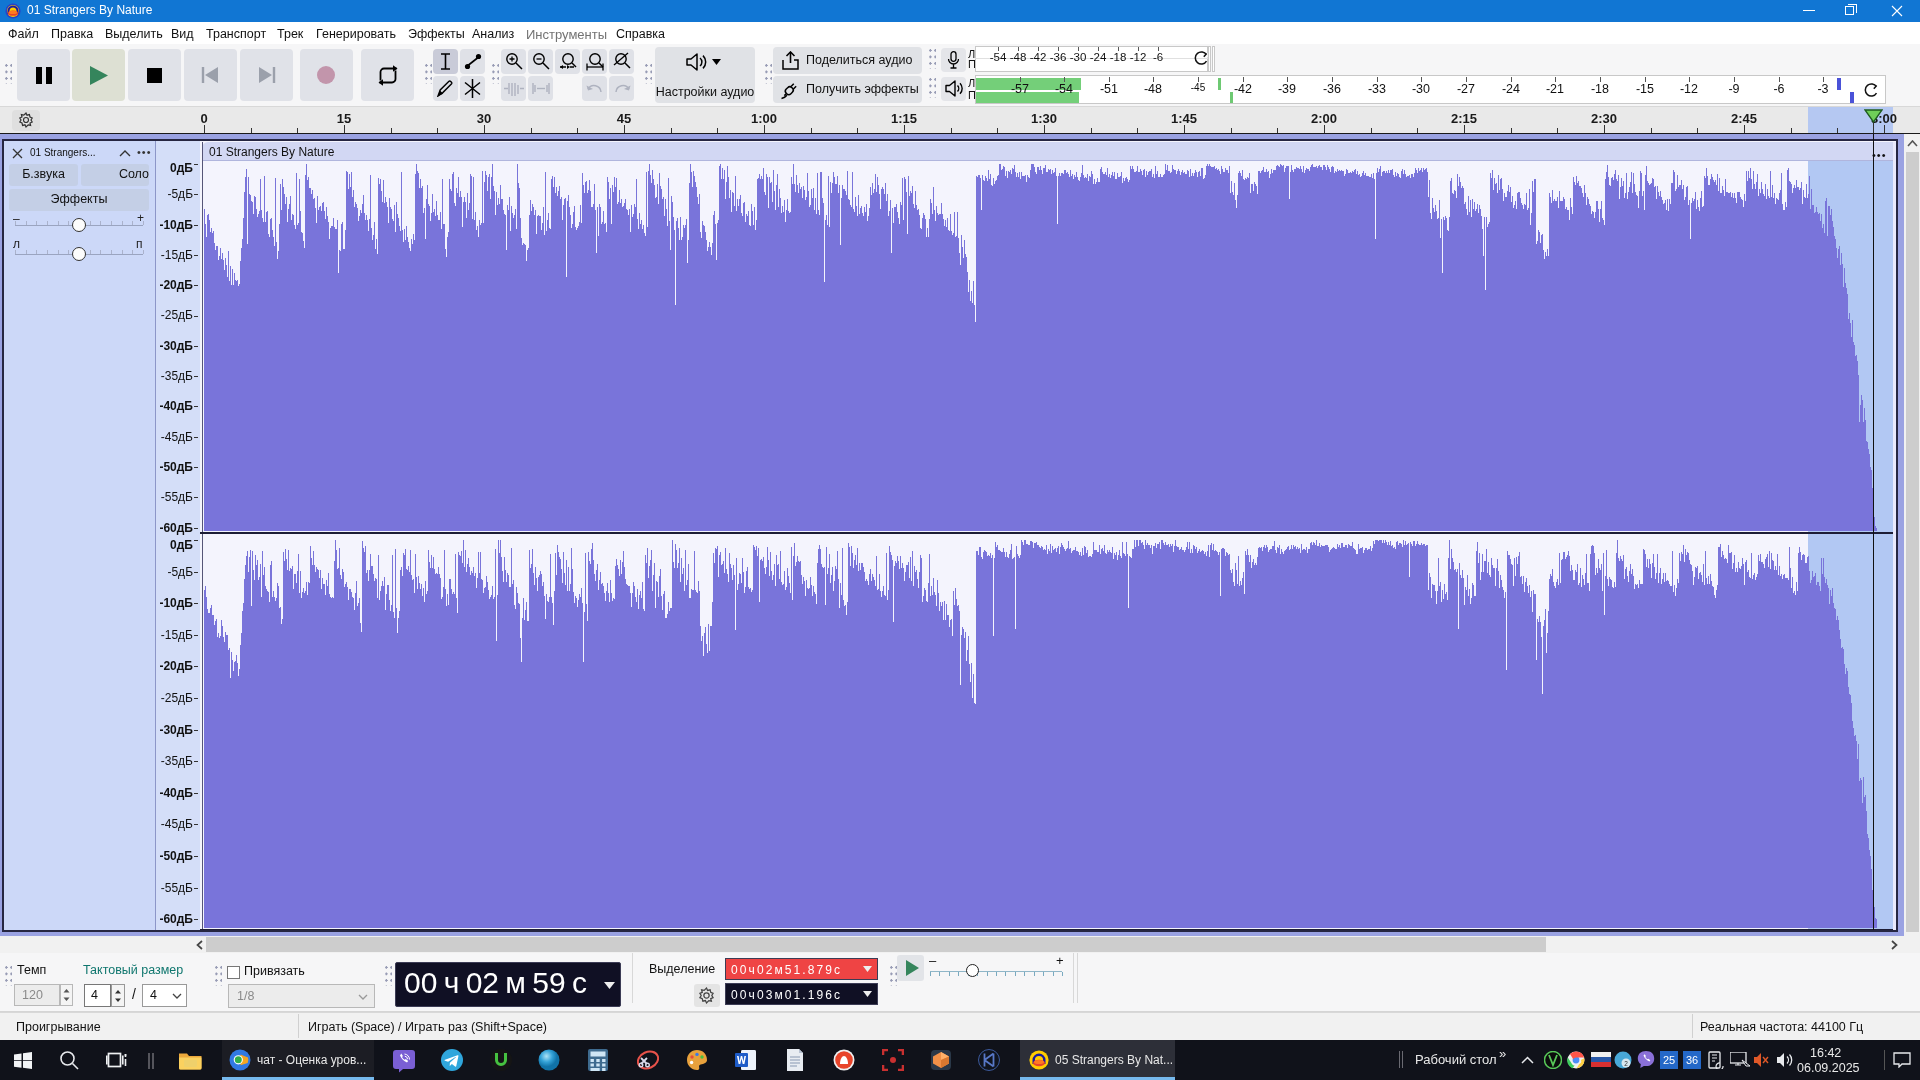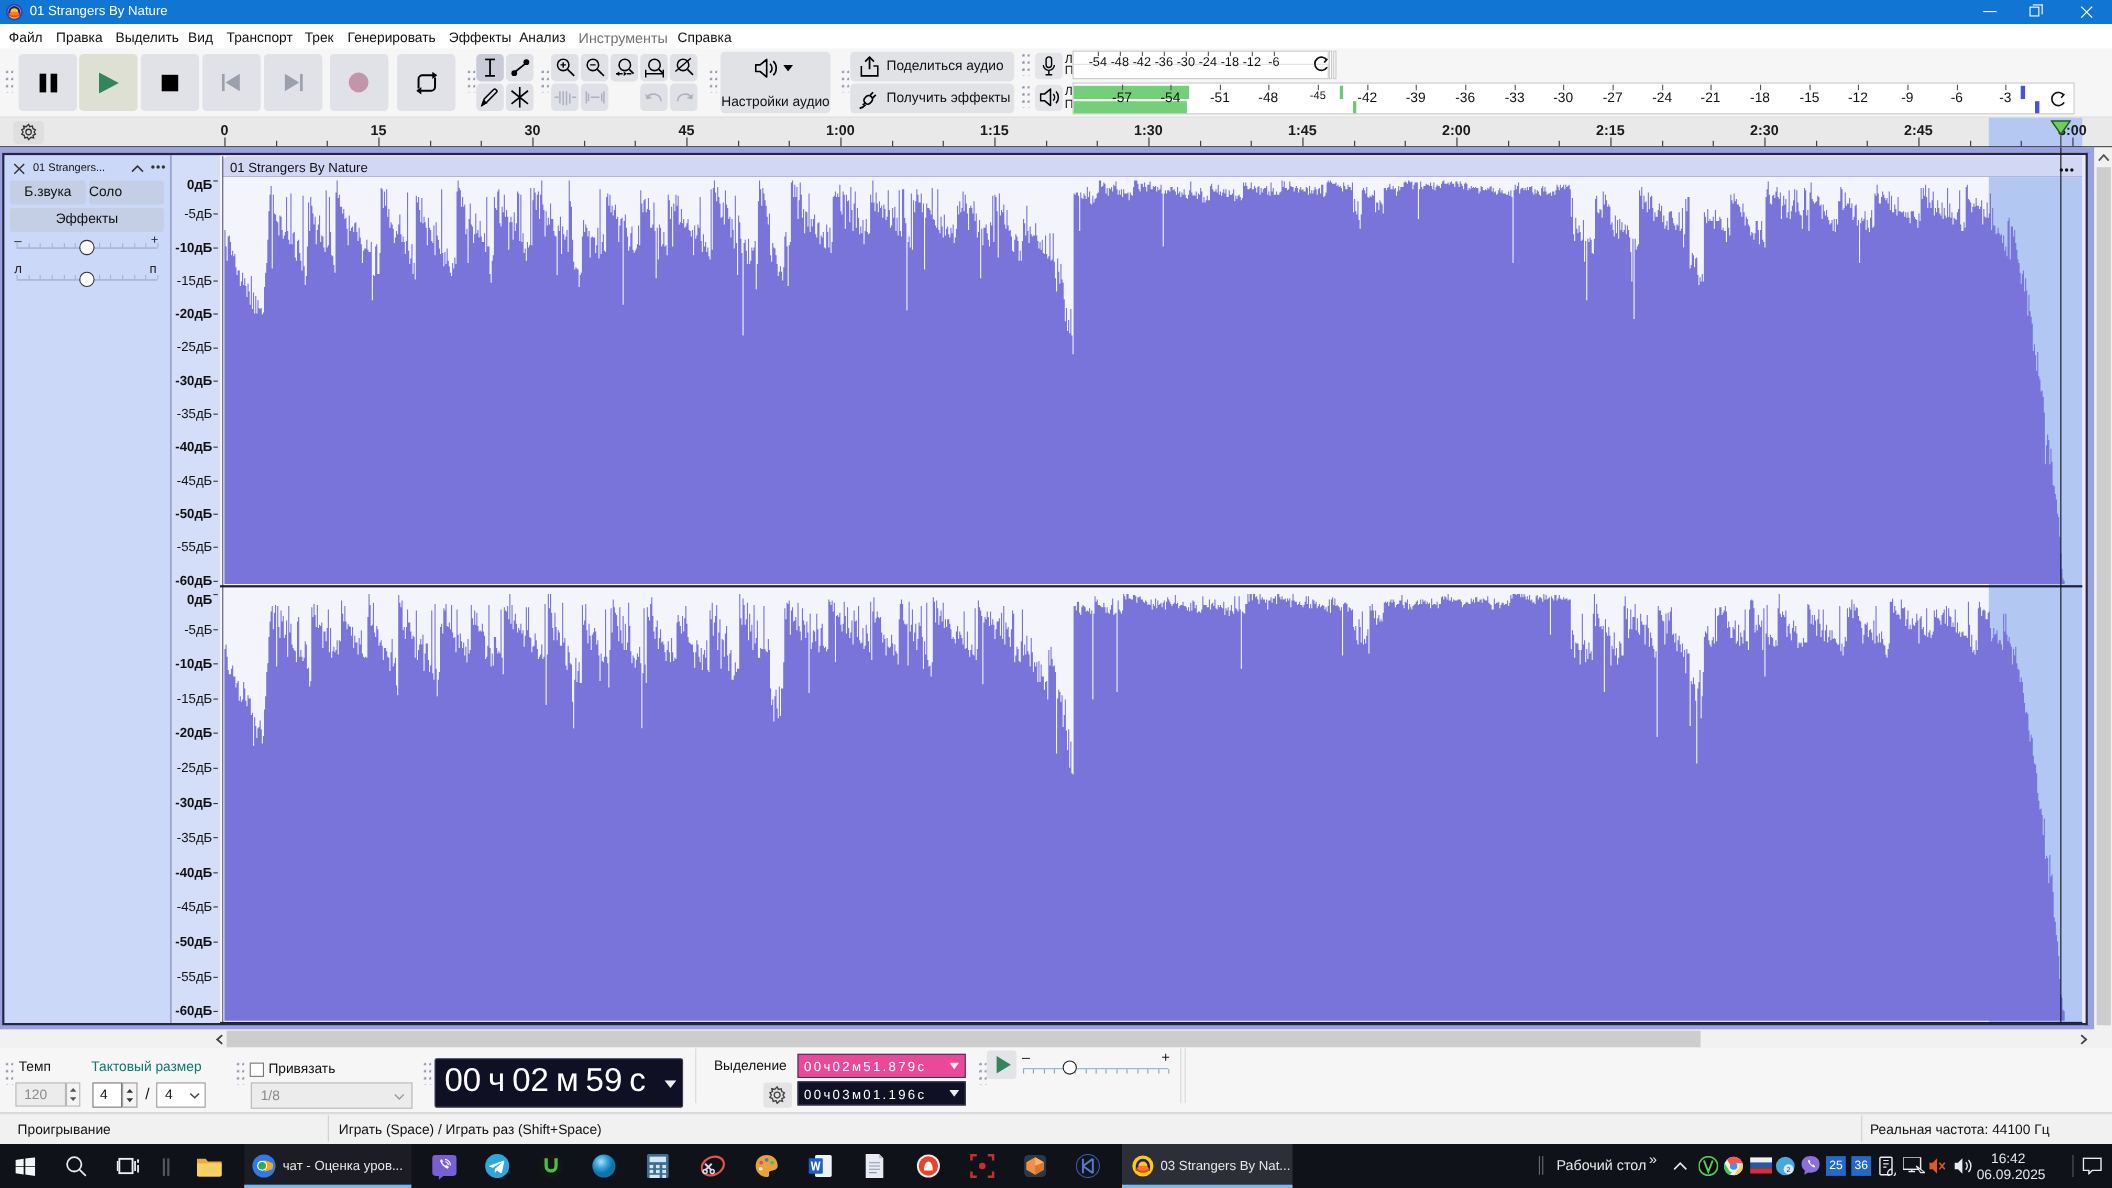--- a/index.html
+++ b/index.html
@@ -420,21 +420,21 @@
 
 <svg class="abs" style="left:12px;top:148px" width="11" height="11" viewBox="0 0 11 11">
     <path d="M1 1l9 9M10 1l-9 9" stroke="#333" stroke-width="1.3"></path>
   </svg>
 <div class="abs" style="left:30px;top:147px;font-size:10px;color:#111">01 Strangers...</div>
 <svg class="abs" style="left:119px;top:150px" width="12" height="7" viewBox="0 0 12 7">
     <path d="M1 6L6 1l5 5" fill="none" stroke="#333" stroke-width="1.4"></path>
   </svg>
 <div class="abs" style="left:137px;top:146px;font-size:11px;color:#333;letter-spacing:1px">•••</div>
 <div class="abs" style="left:9px;top:164px;width:69px;height:22px;background:#c4cfe6;border-radius:3px;text-align:center;font-size:12.5px;color:#111;line-height:21px">Б.звука</div>
-<div class="abs" style="left:81px;top:164px;width:68px;height:22px;background:#c4cfe6;border-radius:3px;text-align:left;font-size:12.5px;color:#111;line-height:21px">Соло</div>
+<div class="abs" style="left:81px;top:164px;width:68px;height:22px;background:#c4cfe6;border-radius:3px;text-align:right;font-size:12.5px;color:#111;line-height:21px">Соло</div>
 <div class="abs" style="left:9px;top:189px;width:140px;height:22px;background:#c4cfe6;border-radius:3px;text-align:center;font-size:12.5px;color:#111;line-height:21px">Эффекты</div>
 
 <div class="abs" style="left:13px;top:212px;font-size:12px;color:#222">–</div>
 <div class="abs" style="left:137px;top:211px;font-size:12px;color:#222">+</div>
 <div class="abs" style="left:15px;top:225px;width:128px;height:1px;background:#9aa4c0"></div>
 <div class="abs" style="left:15px;top:221px;width:1px;height:4px;background:#aab2cc"></div>
 <div class="abs" style="left:26px;top:221px;width:1px;height:4px;background:#aab2cc"></div>
 <div class="abs" style="left:36px;top:221px;width:1px;height:4px;background:#aab2cc"></div>
 <div class="abs" style="left:47px;top:221px;width:1px;height:4px;background:#aab2cc"></div>
 <div class="abs" style="left:58px;top:221px;width:1px;height:4px;background:#aab2cc"></div>
@@ -554,21 +554,21 @@
 <svg class="abs" style="left:604px;top:982px" width="11" height="7" viewBox="0 0 11 7">
     <path d="M0 0h11L5.5 7z" fill="#eee"></path>
   </svg>
 <div class="abs" style="left:632px;top:953px;width:1px;height:50px;background:#d8d8d8"></div>
 
 <div class="abs" style="left:649px;top:962px;font-size:12.5px;color:#111">Выделение</div>
 <div class="abs" style="left:694px;top:984px;width:26px;height:23px;background:#e4e4e4;border-radius:3px"></div>
 <svg class="abs" style="left:698px;top:987px" width="17" height="17" viewBox="0 0 16 16">
     <path d="M8 1l1 2.2 2.4-.6 .6 2.4L14.2 6 13 8l1.2 2-2.2 1 .6 2.4-2.4-.6L8 15l-1-2.2-2.4 .6-.6-2.4L1.8 10 3 8 1.8 6l2.2-1-.6-2.4 2.4 .6z M8 10.5A2.5 2.5 0 1 1 8 5.5a2.5 2.5 0 0 1 0 5z" fill="none" stroke="#444" stroke-width="1.2"></path>
   </svg>
-<div class="abs" style="left:725px;top:958px;width:153px;height:22px;background:#ec4899;border:1px solid #3c3c55;font-size:12px;color:#fff;padding:4px 0 0 5px;letter-spacing:2.1px">00ч02м51.879с</div>
+<div class="abs" style="left:725px;top:958px;width:153px;height:22px;background:#ef4444;border:1px solid #3c3c55;font-size:12px;color:#fff;padding:4px 0 0 5px;letter-spacing:2.1px">00ч02м51.879с</div>
 <svg class="abs" style="left:863px;top:966px" width="9" height="6" viewBox="0 0 9 6">
     <path d="M0 0h9L4.5 6z" fill="#eee"></path>
   </svg>
 <div class="abs" style="left:725px;top:983px;width:153px;height:22px;background:#101024;border:1px solid #3c3c55;font-size:12px;color:#fff;padding:4px 0 0 5px;letter-spacing:2.1px">00ч03м01.196с</div>
 <svg class="abs" style="left:863px;top:991px" width="9" height="6" viewBox="0 0 9 6">
     <path d="M0 0h9L4.5 6z" fill="#eee"></path>
   </svg>
 <div class="grip" style="left:890px;top:966px"></div>
 
 <div class="abs" style="left:897px;top:955px;width:27px;height:26px;background:#e2e4e8;border-radius:3px"></div>
@@ -736,21 +736,21 @@
   </svg>
 
 <div class="abs" style="left:1020px;top:1040px;width:155px;height:40px;background:#2d2f38"></div>
 <div class="abs" style="left:1020px;top:1077px;width:155px;height:3px;background:#76b9ed"></div>
 <svg class="abs" style="left:1029px;top:1050px" width="20" height="20" viewBox="0 0 20 20">
     <circle cx="10" cy="10" r="9.6" fill="#ffcc00"></circle>
     <path d="M3.5 10a6.5 6.5 0 0 1 13 0v4h-2.4v-4a4.1 4.1 0 0 0-8.2 0v4H3.5z" fill="#1a1aa0"></path>
     <ellipse cx="10" cy="13" rx="6" ry="3.2" fill="#e8442a"></ellipse>
     <ellipse cx="10" cy="12" rx="5" ry="2" fill="#ff7a22"></ellipse>
   </svg>
-<div class="abs" style="left:1055px;top:1053px;font-size:12px;color:#e8e8e8">03 Strangers By Nat...</div>
+<div class="abs" style="left:1055px;top:1053px;font-size:12px;color:#e8e8e8">05 Strangers By Nat...</div>
 
 <div class="abs" style="left:1884px;top:1050px;width:1px;height:20px;background:#555"></div>
 <div class="abs" style="left:1399px;top:1051px;width:1px;height:17px;background:#6a6a72"></div>
 <div class="abs" style="left:1402px;top:1051px;width:1px;height:17px;background:#6a6a72"></div>
 <div class="abs" style="left:1415px;top:1052px;font-size:13px;color:#e8e8e8">Рабочий стол</div>
 <div class="abs" style="left:1499px;top:1046px;font-size:13px;color:#e8e8e8">»</div>
 <svg class="abs" style="left:1521px;top:1056px" width="13" height="8" viewBox="0 0 13 8">
     <path d="M1 7l5.5-5.5L12 7" fill="none" stroke="#e8eaed" stroke-width="1.5"></path>
   </svg>
 

